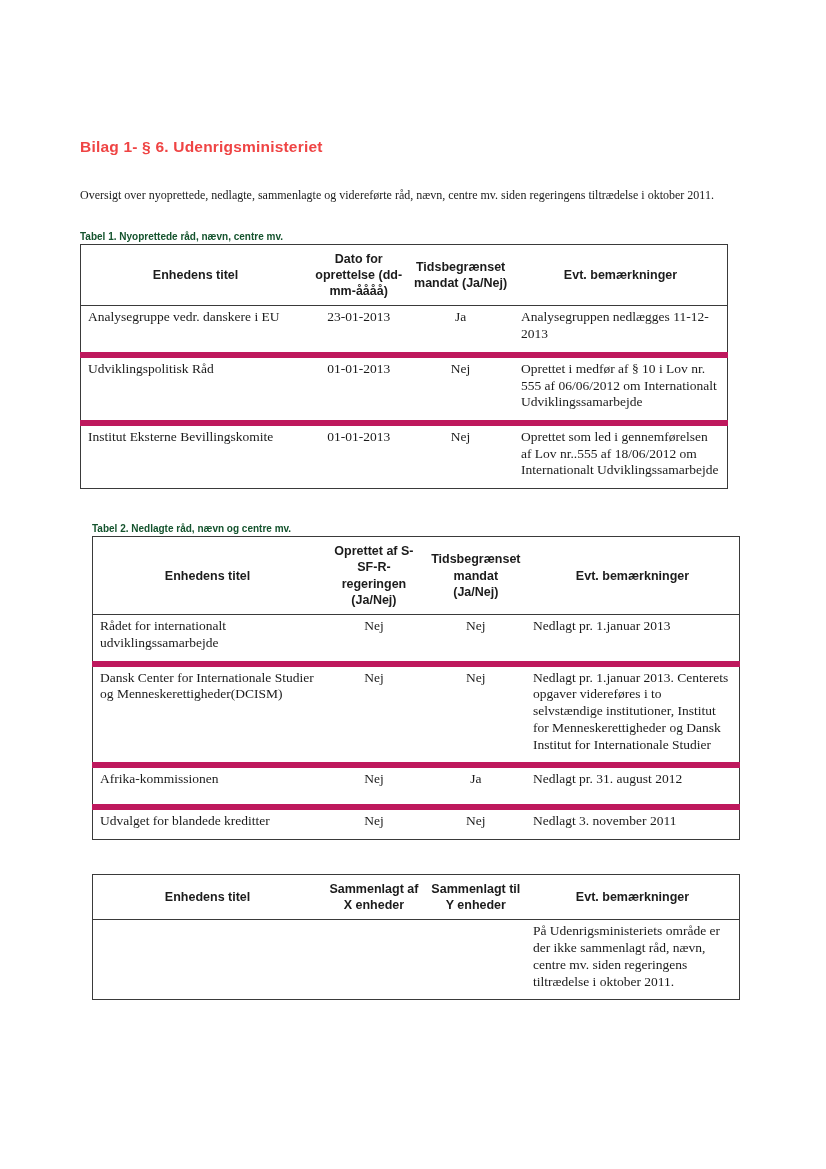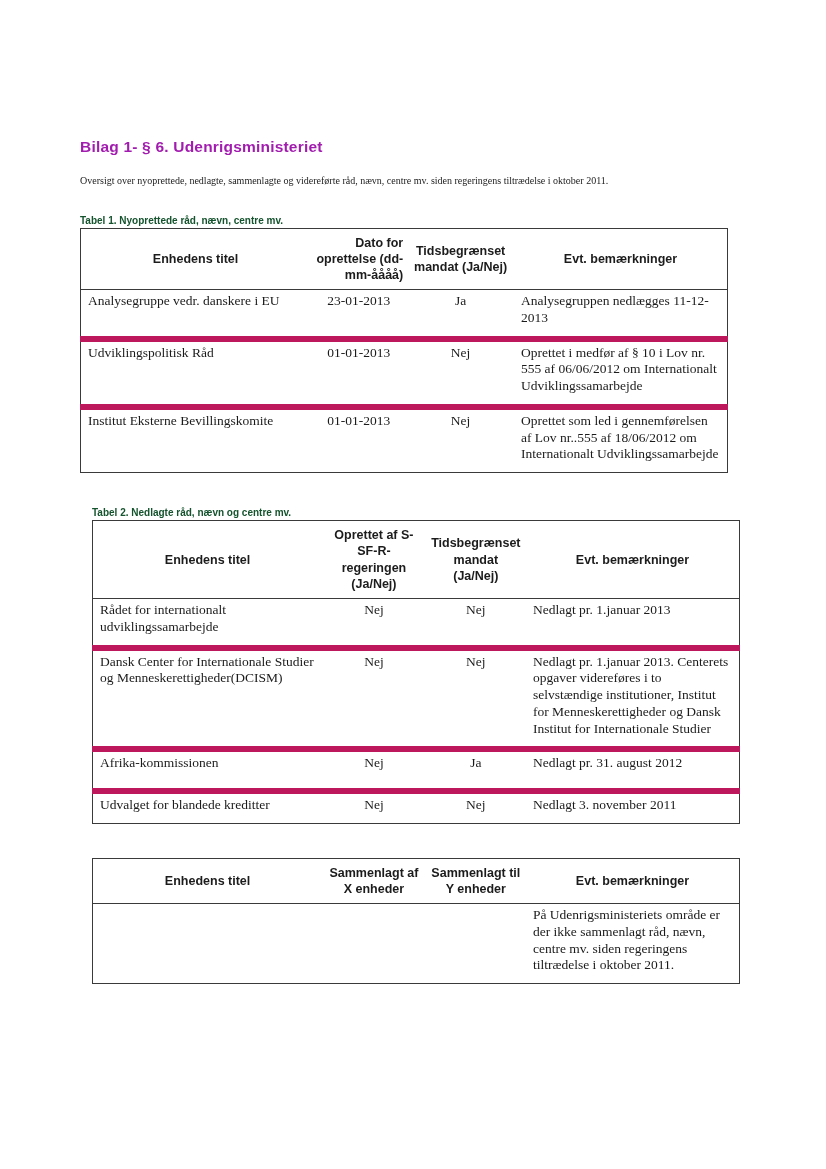--- a/index.html
+++ b/index.html
@@ -14,25 +14,25 @@
   .page {
     width: 826px;
     height: 1169px;
     padding: 138px 98px 0 80px;
   }
   .doc-title {
     font-family: "Liberation Sans", sans-serif;
     font-size: 15.5px;
     font-weight: bold;
     letter-spacing: 0.2px;
-    color: #a21caf;
+    color: #ef4444;
   }
   .intro {
-    margin-top: 17px;
-    font-size: 10px;
+    margin-top: 30px;
+    font-size: 12px;
     line-height: 1.55;
     max-width: 648px;
   }
   .table-section { margin-top: 26px; }
   .table-section.gap-lg { margin-top: 34px; padding-left: 12px; }
   .table-caption {
     font-family: "Liberation Sans", sans-serif;
     font-size: 10px;
     font-weight: bold;
     color: #14532d;
@@ -60,21 +60,21 @@
     line-height: 1.24;
     vertical-align: top;
     padding: 3px 7px 9px 7px;
   }
   tbody tr:not(:last-child) td { border-bottom: 6px solid #be185d; }
   td:nth-child(2), td:nth-child(3) { text-align: center; }
   td:nth-child(1), td:nth-child(4) { text-align: left; }
 
   
   .t0 th:nth-child(1) { width: 35.5%; }
-  .t0 th:nth-child(2) { width: 15%; text-align: right; }
+  .t0 th:nth-child(2) { width: 15%; }
   .t0 th:nth-child(3) { width: 16.5%; }
   .t0 th:nth-child(4) { width: 33%; }
 
   .t1 th:nth-child(1) { width: 35.5%; }
   .t1 th:nth-child(2) { width: 16%; }
   .t1 th:nth-child(3) { width: 15.5%; }
   .t1 th:nth-child(4) { width: 33%; }
 
   .t2 th:nth-child(1) { width: 35.5%; }
   .t2 th:nth-child(2) { width: 16%; }

